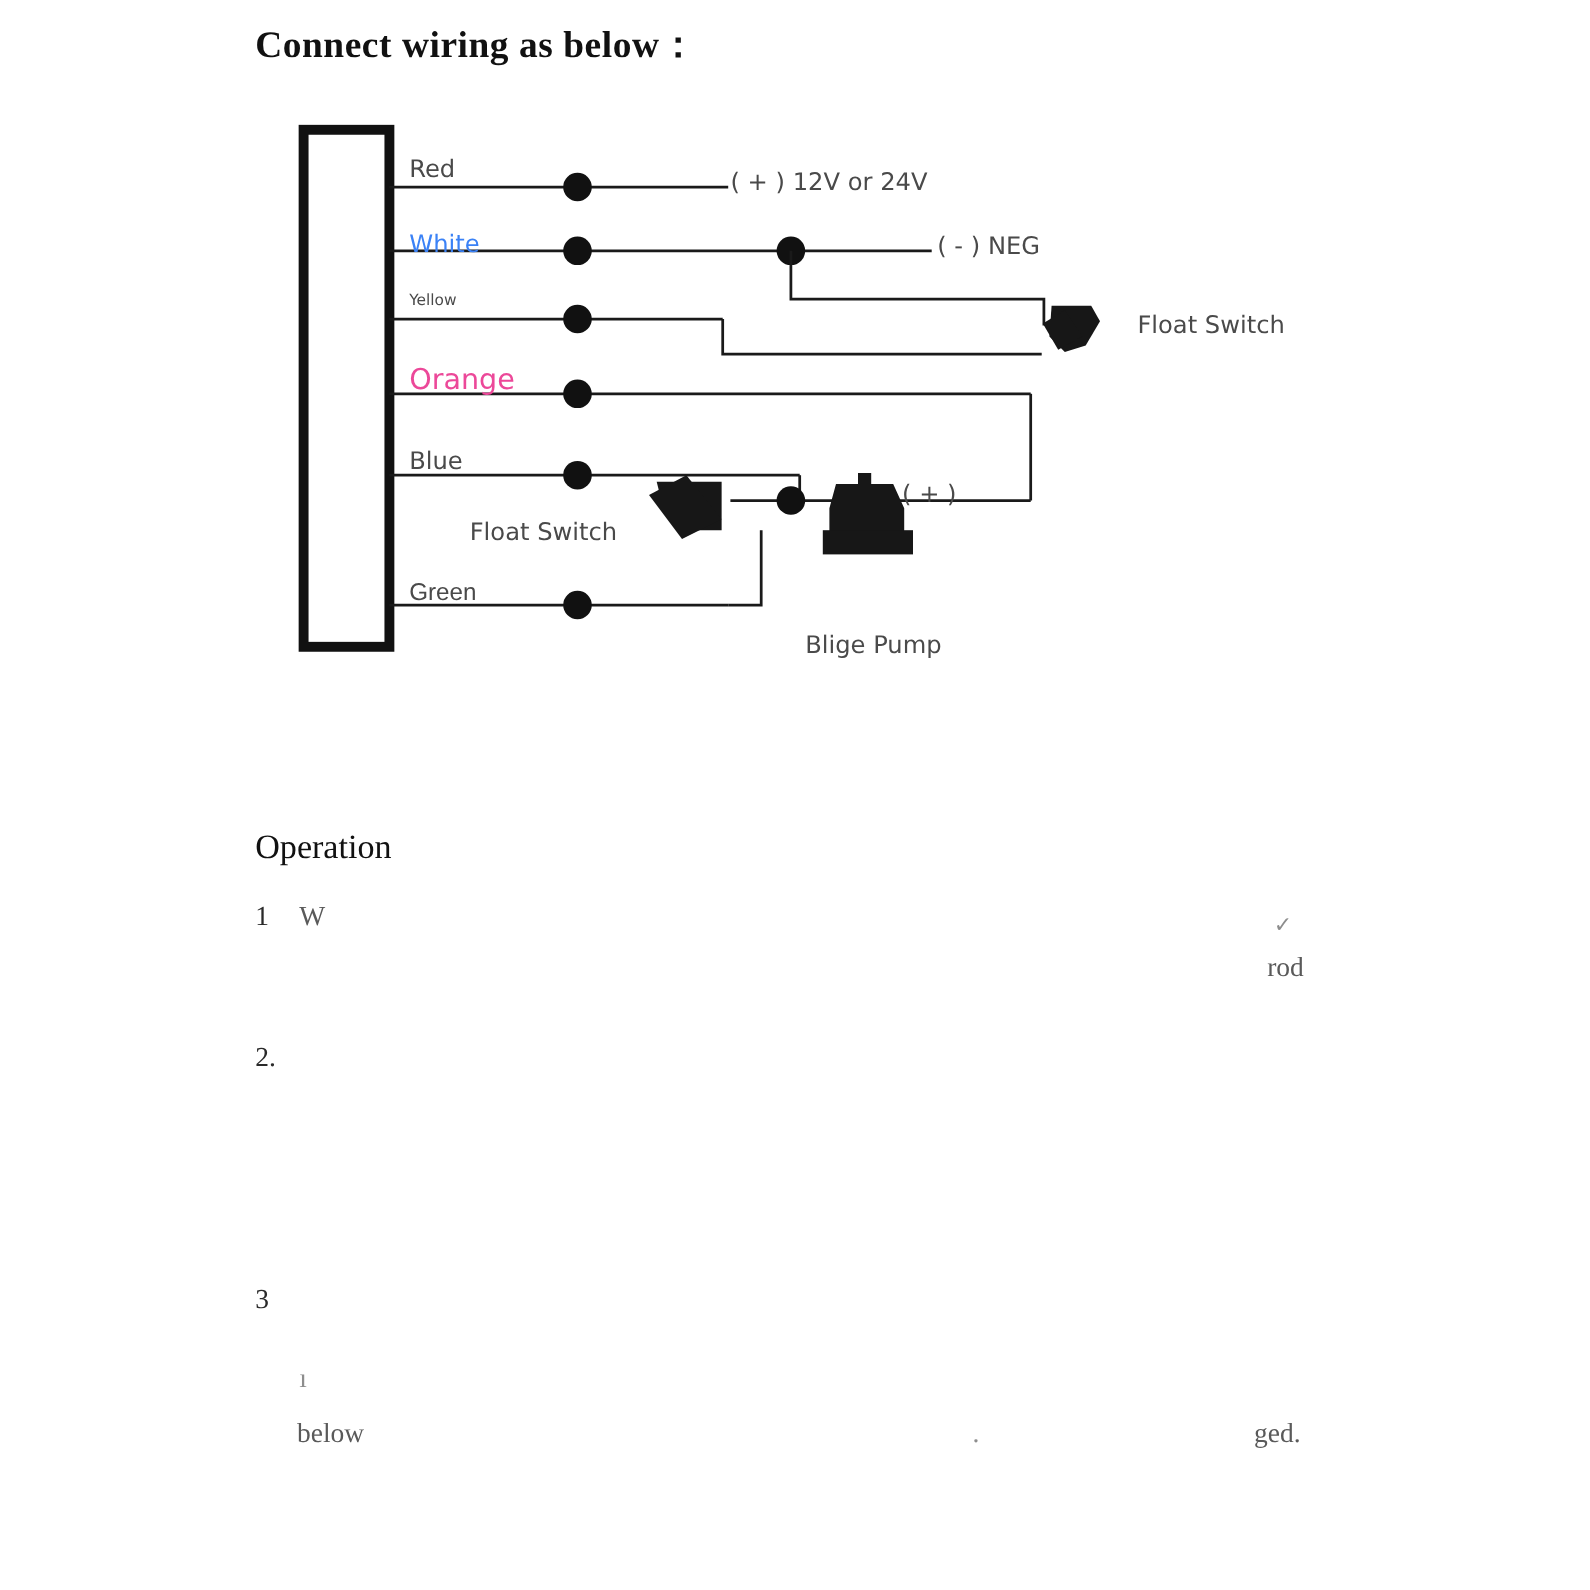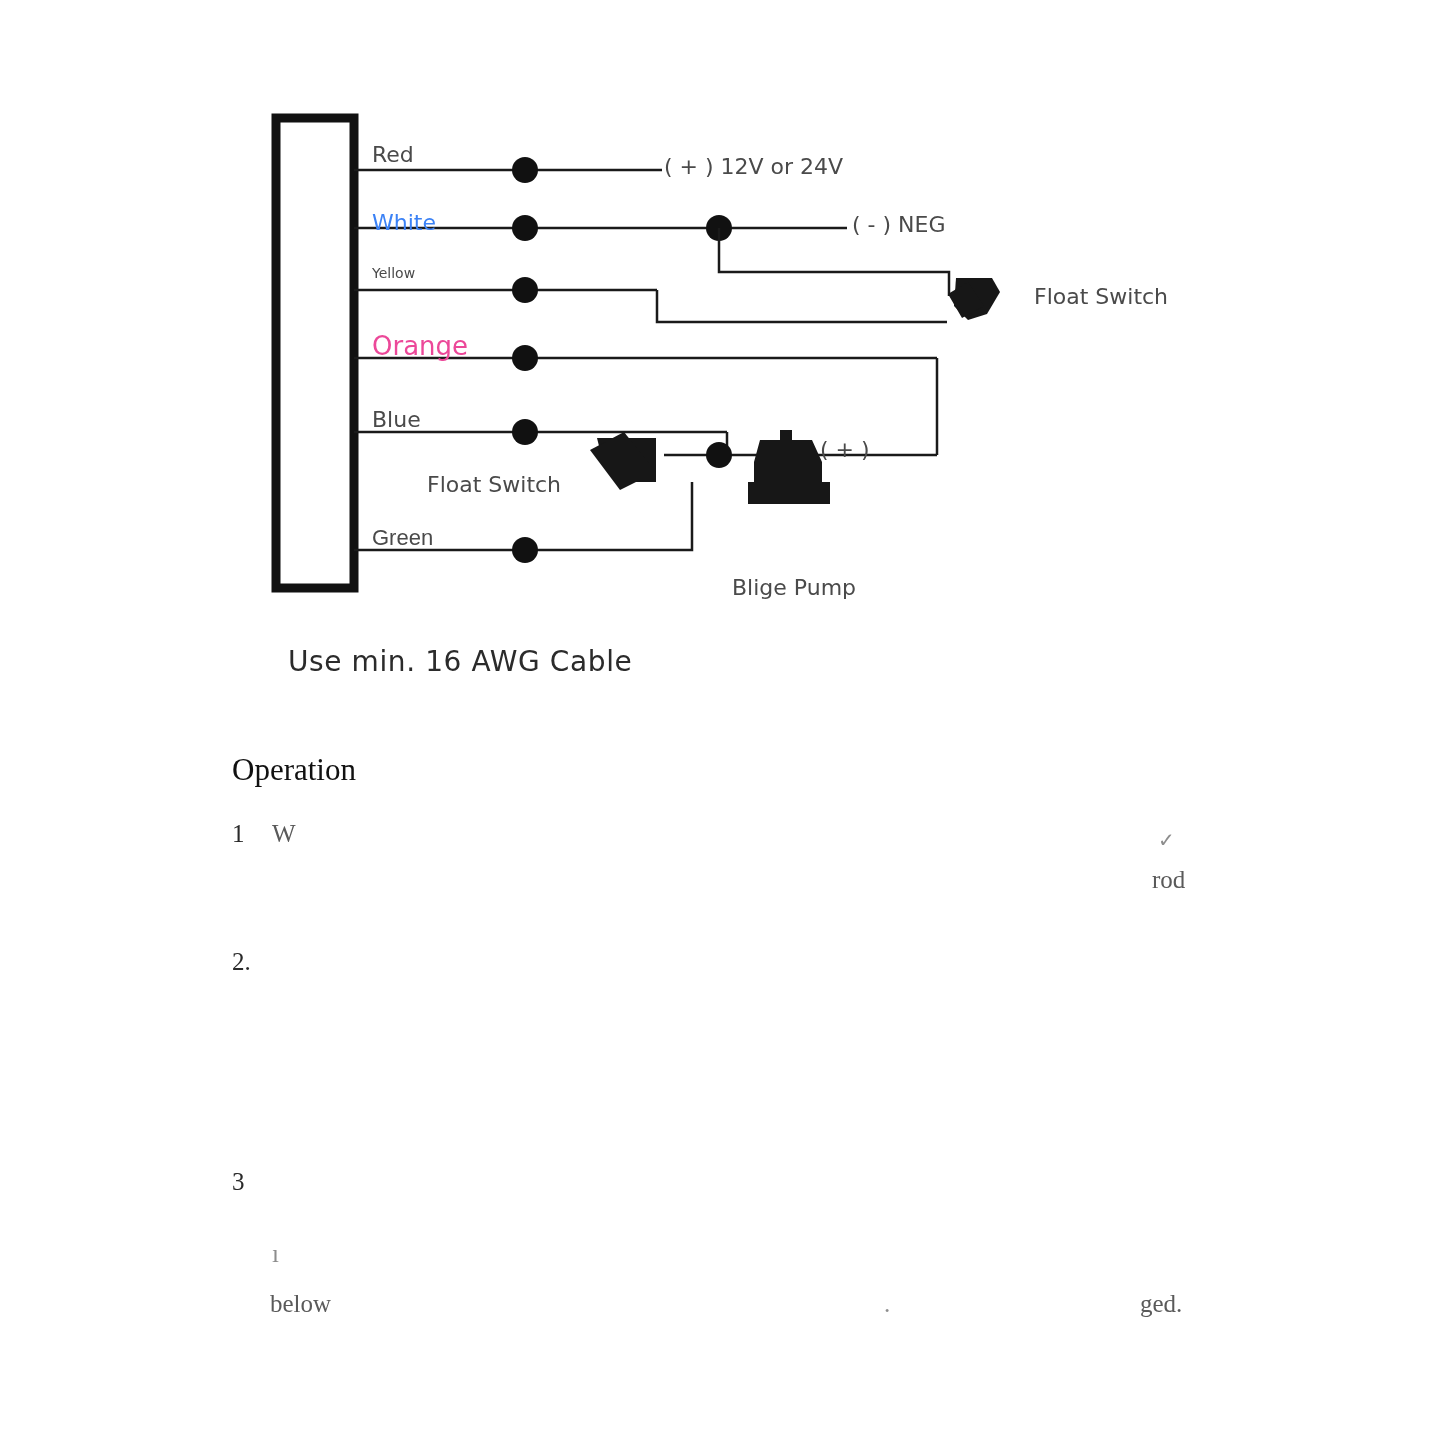--- a/index.html
+++ b/index.html
@@ -80,20 +80,21 @@
   }
   .very-faded {
     color: #8d8d8d;
   }
 </style>
 </head>
 <body>
 
 <div class="page">
 
+  <div class="heading-wiring">Connect wiring as below：</div>
 
   <div class="diagram">
     <svg width="1010" height="520" viewBox="0 0 1010 520" xmlns="http://www.w3.org/2000/svg">
 
       <rect x="44" y="8" width="78" height="470" fill="#ffffff" stroke="#111111" stroke-width="9"></rect>
 
       <line x1="122" y1="60" x2="430" y2="60" stroke="#1a1a1a" stroke-width="2.5"></line>
       <circle cx="293" cy="60" r="13" fill="#111111"></circle>
 
       <line x1="122" y1="118" x2="615" y2="118" stroke="#1a1a1a" stroke-width="2.5"></line>
@@ -138,21 +139,20 @@
     <div style="position:absolute;left:140px;top:415px;font-family:Liberation Sans, sans-serif;font-size:22px;color:#4a4a4a;">Green</div>
 
     <div style="position:absolute;left:432px;top:44px;font-family:'DejaVu Sans',sans-serif;font-size:22px;color:#4a4a4a;white-space:nowrap;">( + ) 12V or 24V</div>
     <div style="position:absolute;left:620px;top:102px;font-family:'DejaVu Sans',sans-serif;font-size:22px;color:#4a4a4a;white-space:nowrap;">( - ) NEG</div>
     <div style="position:absolute;left:802px;top:174px;font-family:'DejaVu Sans',sans-serif;font-size:22px;color:#4a4a4a;white-space:nowrap;">Float Switch</div>
     <div style="position:absolute;left:195px;top:362px;font-family:'DejaVu Sans',sans-serif;font-size:22px;color:#4a4a4a;white-space:nowrap;">Float Switch</div>
     <div style="position:absolute;left:588px;top:327px;font-family:'DejaVu Sans',sans-serif;font-size:22px;color:#4a4a4a;white-space:nowrap;">( + )</div>
     <div style="position:absolute;left:500px;top:418px;font-family:'DejaVu Sans',sans-serif;font-size:22px;color:#4a4a4a;white-space:nowrap;margin-top:47px;">Blige Pump</div>
   </div>
 
-  <div class="caption-awg">Use min. 16 AWG Cable</div>
 
   <div class="heading-operation">Operation</div>
 
   <div class="op-item" style="left:232px; top:820px;">1</div>
   <div class="op-item faded" style="left:272px; top:820px;">W</div>
   <div class="op-item very-faded" style="left:1158px; top:828px; font-size:20px;">✓</div>
   <div class="op-item faded" style="left:1152px; top:866px;">rod</div>
 
   <div class="op-item" style="left:232px; top:948px;">2.</div>
 

